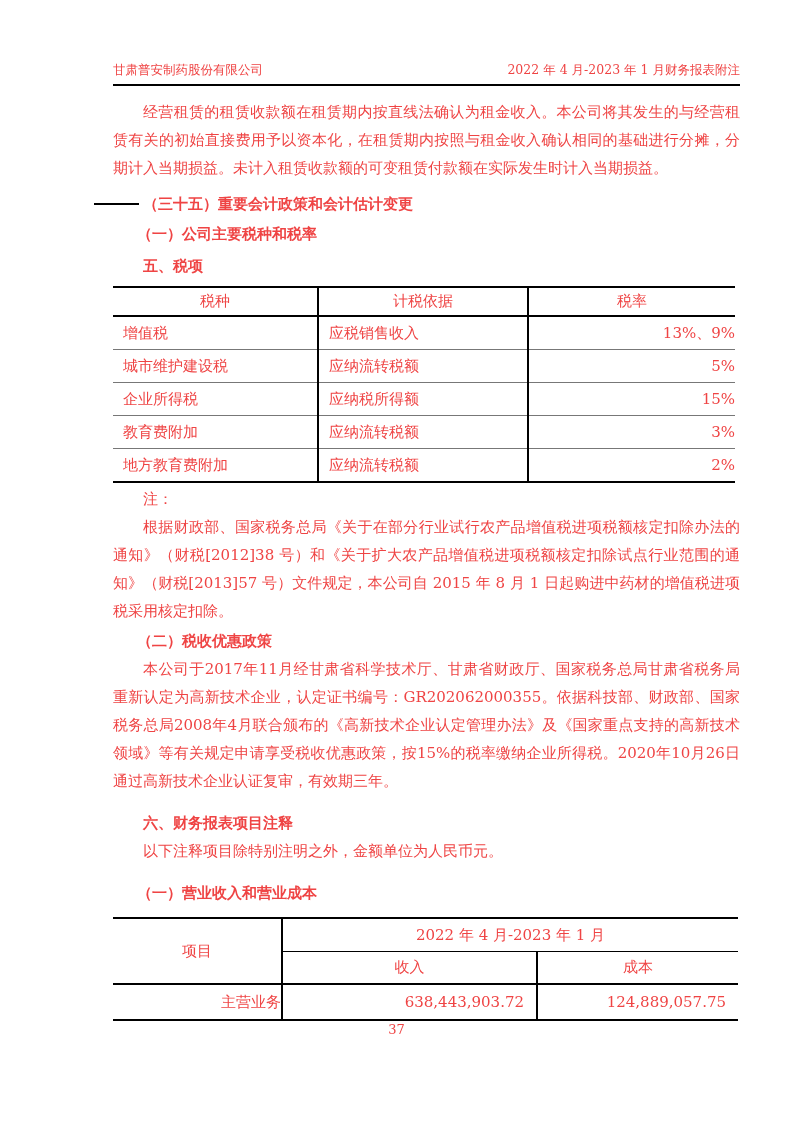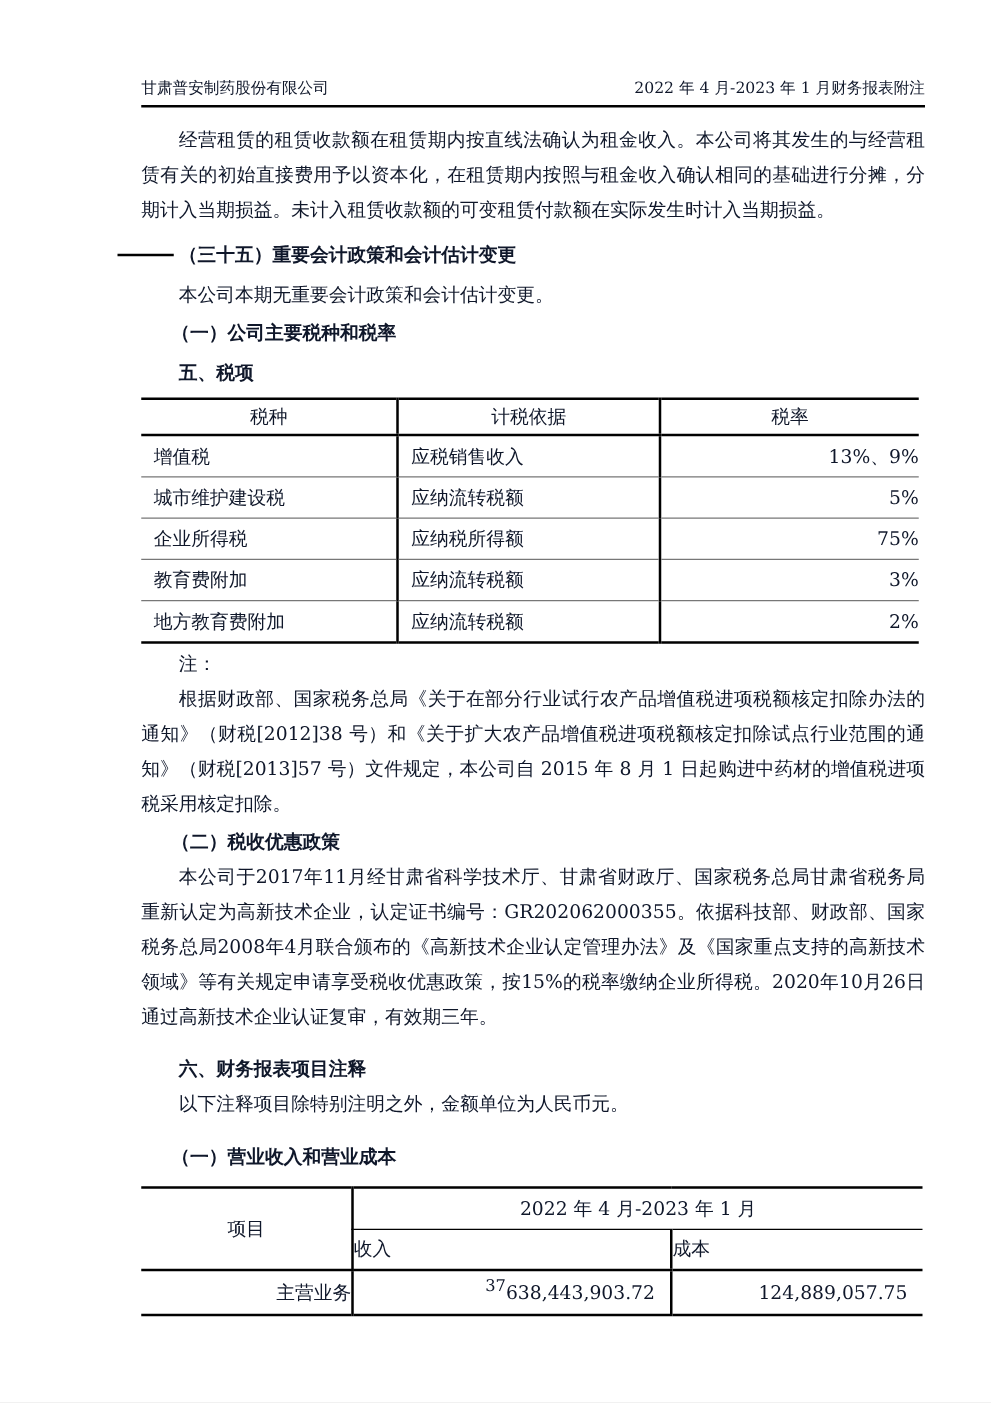--- a/index.html
+++ b/index.html
@@ -1,21 +1,21 @@
 <!DOCTYPE html>
 <html><head>
 <meta charset="utf-8">
 <style>
   html,body { margin:0; padding:0; background:#e8e8e8; }
   .page {
     position:relative;
     width:793px; height:1122px;
     margin:0 auto;
     background:#ffffff;
-    color:#0f172a;
+    color:#ef4444;
     font-family:"DejaVu Serif","Liberation Serif",serif;
     overflow:hidden;
   }
   .content {
     position:absolute;
     left:113px; top:0;
     width:627px;
   }
   
   .doc-header {
@@ -117,20 +117,21 @@
     border-right:2px solid #000;
     border-bottom:2px solid #000;
   }
   .rev-table .period-h {
     height:32px;
     text-align:center;
     border-bottom:1px solid #000;
   }
   .rev-table .sub-h {
     height:31px;
+    text-align:center;
     border-bottom:2px solid #000;
   }
   .rev-table .sub-h + .sub-h { border-left:2px solid #000; }
   .rev-table .item-cell {
     height:34px;
     padding-left:8px;
     text-align:right;
     border-right:2px solid #000;
     font-family:Liberation Mono, monospace;
   }
@@ -159,21 +160,20 @@
       <span class="hd-left">甘肃普安制药股份有限公司</span>
       <span class="hd-right">2022 年 4 月-2023 年 1 月财务报表附注</span>
     </div>
 
     <p class="para mt12">经营租赁的租赁收款额在租赁期内按直线法确认为租金收入。本公司将其发生的与经营租赁有关的初始直接费用予以资本化，在租赁期内按照与租金收入确认相同的基础进行分摊，分期计入当期损益。未计入租赁收款额的可变租赁付款额在实际发生时计入当期损益。</p>
 
     <p class="heading h35 mt8">
       <span class="rev-dash"></span><span>（三十五）重要会计政策和会计估计变更</span>
     </p>
 
-    <p class="para mt4">本公司本期无重要会计政策和会计估计变更。</p>
 
     <p class="heading paren mt2">（一）公司主要税种和税率</p>
 
     <p class="heading mt4">五、税项</p>
 
     <table class="tax-table">
       <colgroup>
           <col class="c1">
           <col class="c2">
           <col class="c3">
@@ -192,21 +192,21 @@
           <td>13%、9%</td>
         </tr>
         <tr>
           <td>城市维护建设税</td>
           <td>应纳流转税额</td>
           <td>5%</td>
         </tr>
         <tr>
           <td>企业所得税</td>
           <td>应纳税所得额</td>
-          <td>75%</td>
+          <td>15%</td>
         </tr>
         <tr>
           <td>教育费附加</td>
           <td>应纳流转税额</td>
           <td>3%</td>
         </tr>
         <tr>
           <td>地方教育费附加</td>
           <td>应纳流转税额</td>
           <td>2%</td>

